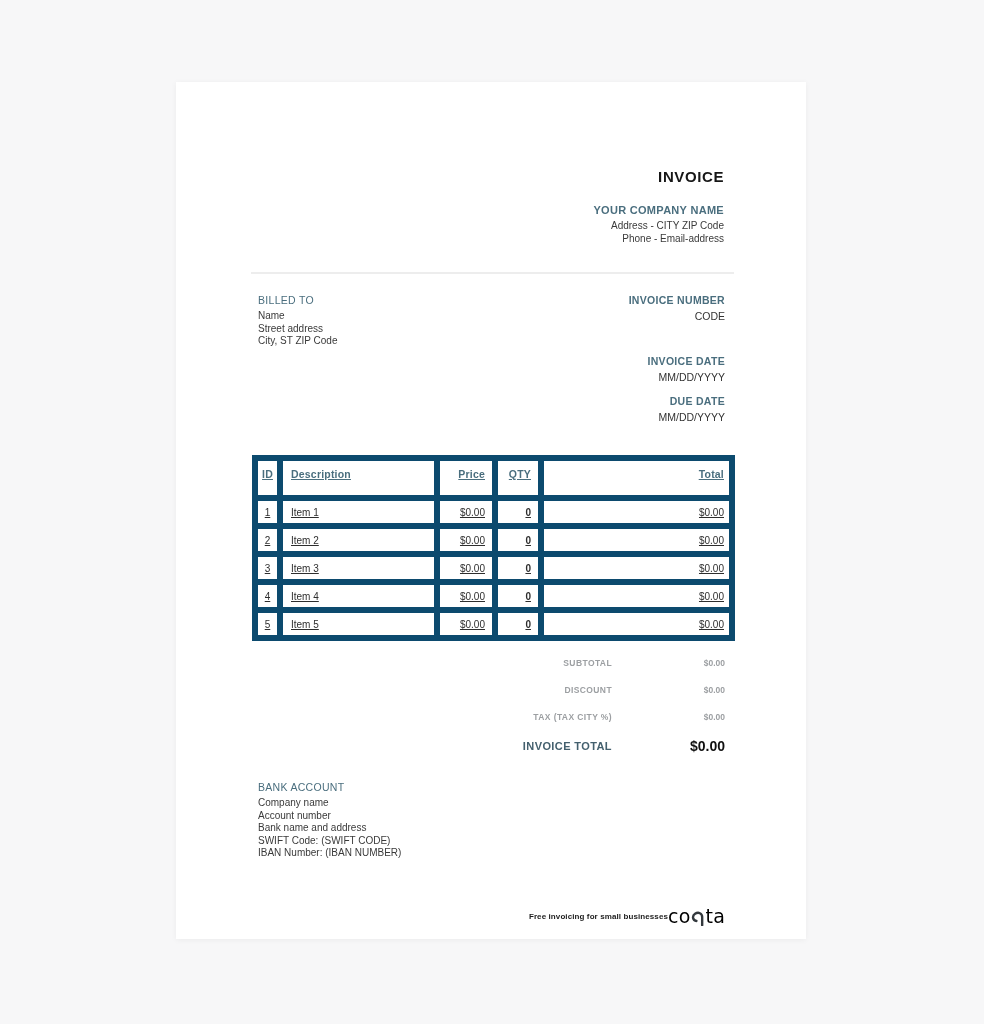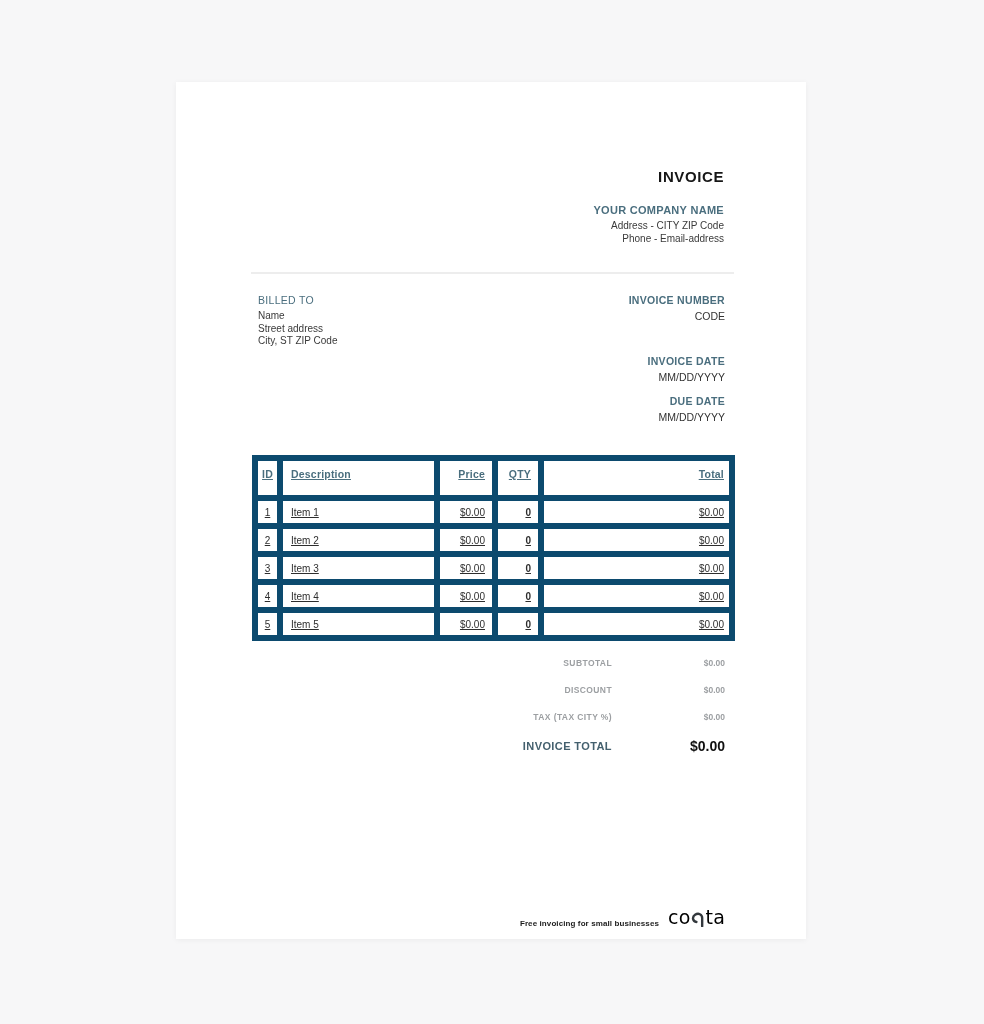--- a/index.html
+++ b/index.html
@@ -67,21 +67,21 @@
   .totals-value { width:113px; text-align:right; font-size:8.5px; font-weight:bold; color:#9c9fa2; }
   .grand-row { left:300px; right:81px; top:652px; height:24px; display:flex; align-items:center; }
   .grand-label { flex:1; text-align:right; font-size:11px; font-weight:bold; color:#44606e; letter-spacing:0.4px; }
   .grand-value { width:113px; text-align:right; font-size:14px; font-weight:bold; color:#101010; }
 
   
   .bank-block { top:699px; left:82px; }
   .terms-block { top:699px; left:277px; }
 
   
-  .footer { top:822px; right:81px; height:24px; display:flex; align-items:flex-end; gap:9px; }
+  .footer { top:822px; right:81px; height:24px; display:flex; align-items:center; }
   .tagline { font-size:8px; font-weight:bold; color:#1c1c1c; letter-spacing:0.1px; }
   .logo { display:flex; align-items:baseline; color:#000000; font-family:"DejaVu Sans", sans-serif; font-size:19px; letter-spacing:0.2px; }
   .logo-glyph { width:14px; height:17px; align-self:flex-end; margin:0 0.5px 1px 0.5px; }
 </style>
 </head>
 <body>
 
 <div class="page">
 
   <div class="abs title-block">
@@ -184,20 +184,28 @@
   </div>
   <div class="abs totals-row" style="top:626px;">
     <div class="totals-label">TAX (TAX CITY %)</div>
     <div class="totals-value">$0.00</div>
   </div>
   <div class="abs grand-row">
     <div class="grand-label">INVOICE TOTAL</div>
     <div class="grand-value">$0.00</div>
   </div>
 
+  <div class="abs bank-block">
+    <div class="section-heading">BANK ACCOUNT</div>
+    <div class="body-line">Company name</div>
+    <div class="body-line">Account number</div>
+    <div class="body-line">Bank name and address</div>
+    <div class="body-line">SWIFT Code: (SWIFT CODE)</div>
+    <div class="body-line">IBAN Number: (IBAN NUMBER)</div>
+  </div>
 
 
   <div class="abs footer">
     <div class="tagline">Free invoicing for small businesses</div>
     <div class="logo">
       <span>co</span>
       <svg class="logo-glyph" viewBox="0 0 18 22">
         <path d="M7 15.5 C2 15 1 9 5.2 6.2 C9.5 3.4 14.4 5.6 14.4 10.5 L14.4 21" fill="none" stroke="#33383d" stroke-width="3.1" stroke-linecap="round"></path>
       </svg>
       <span>ta</span>

